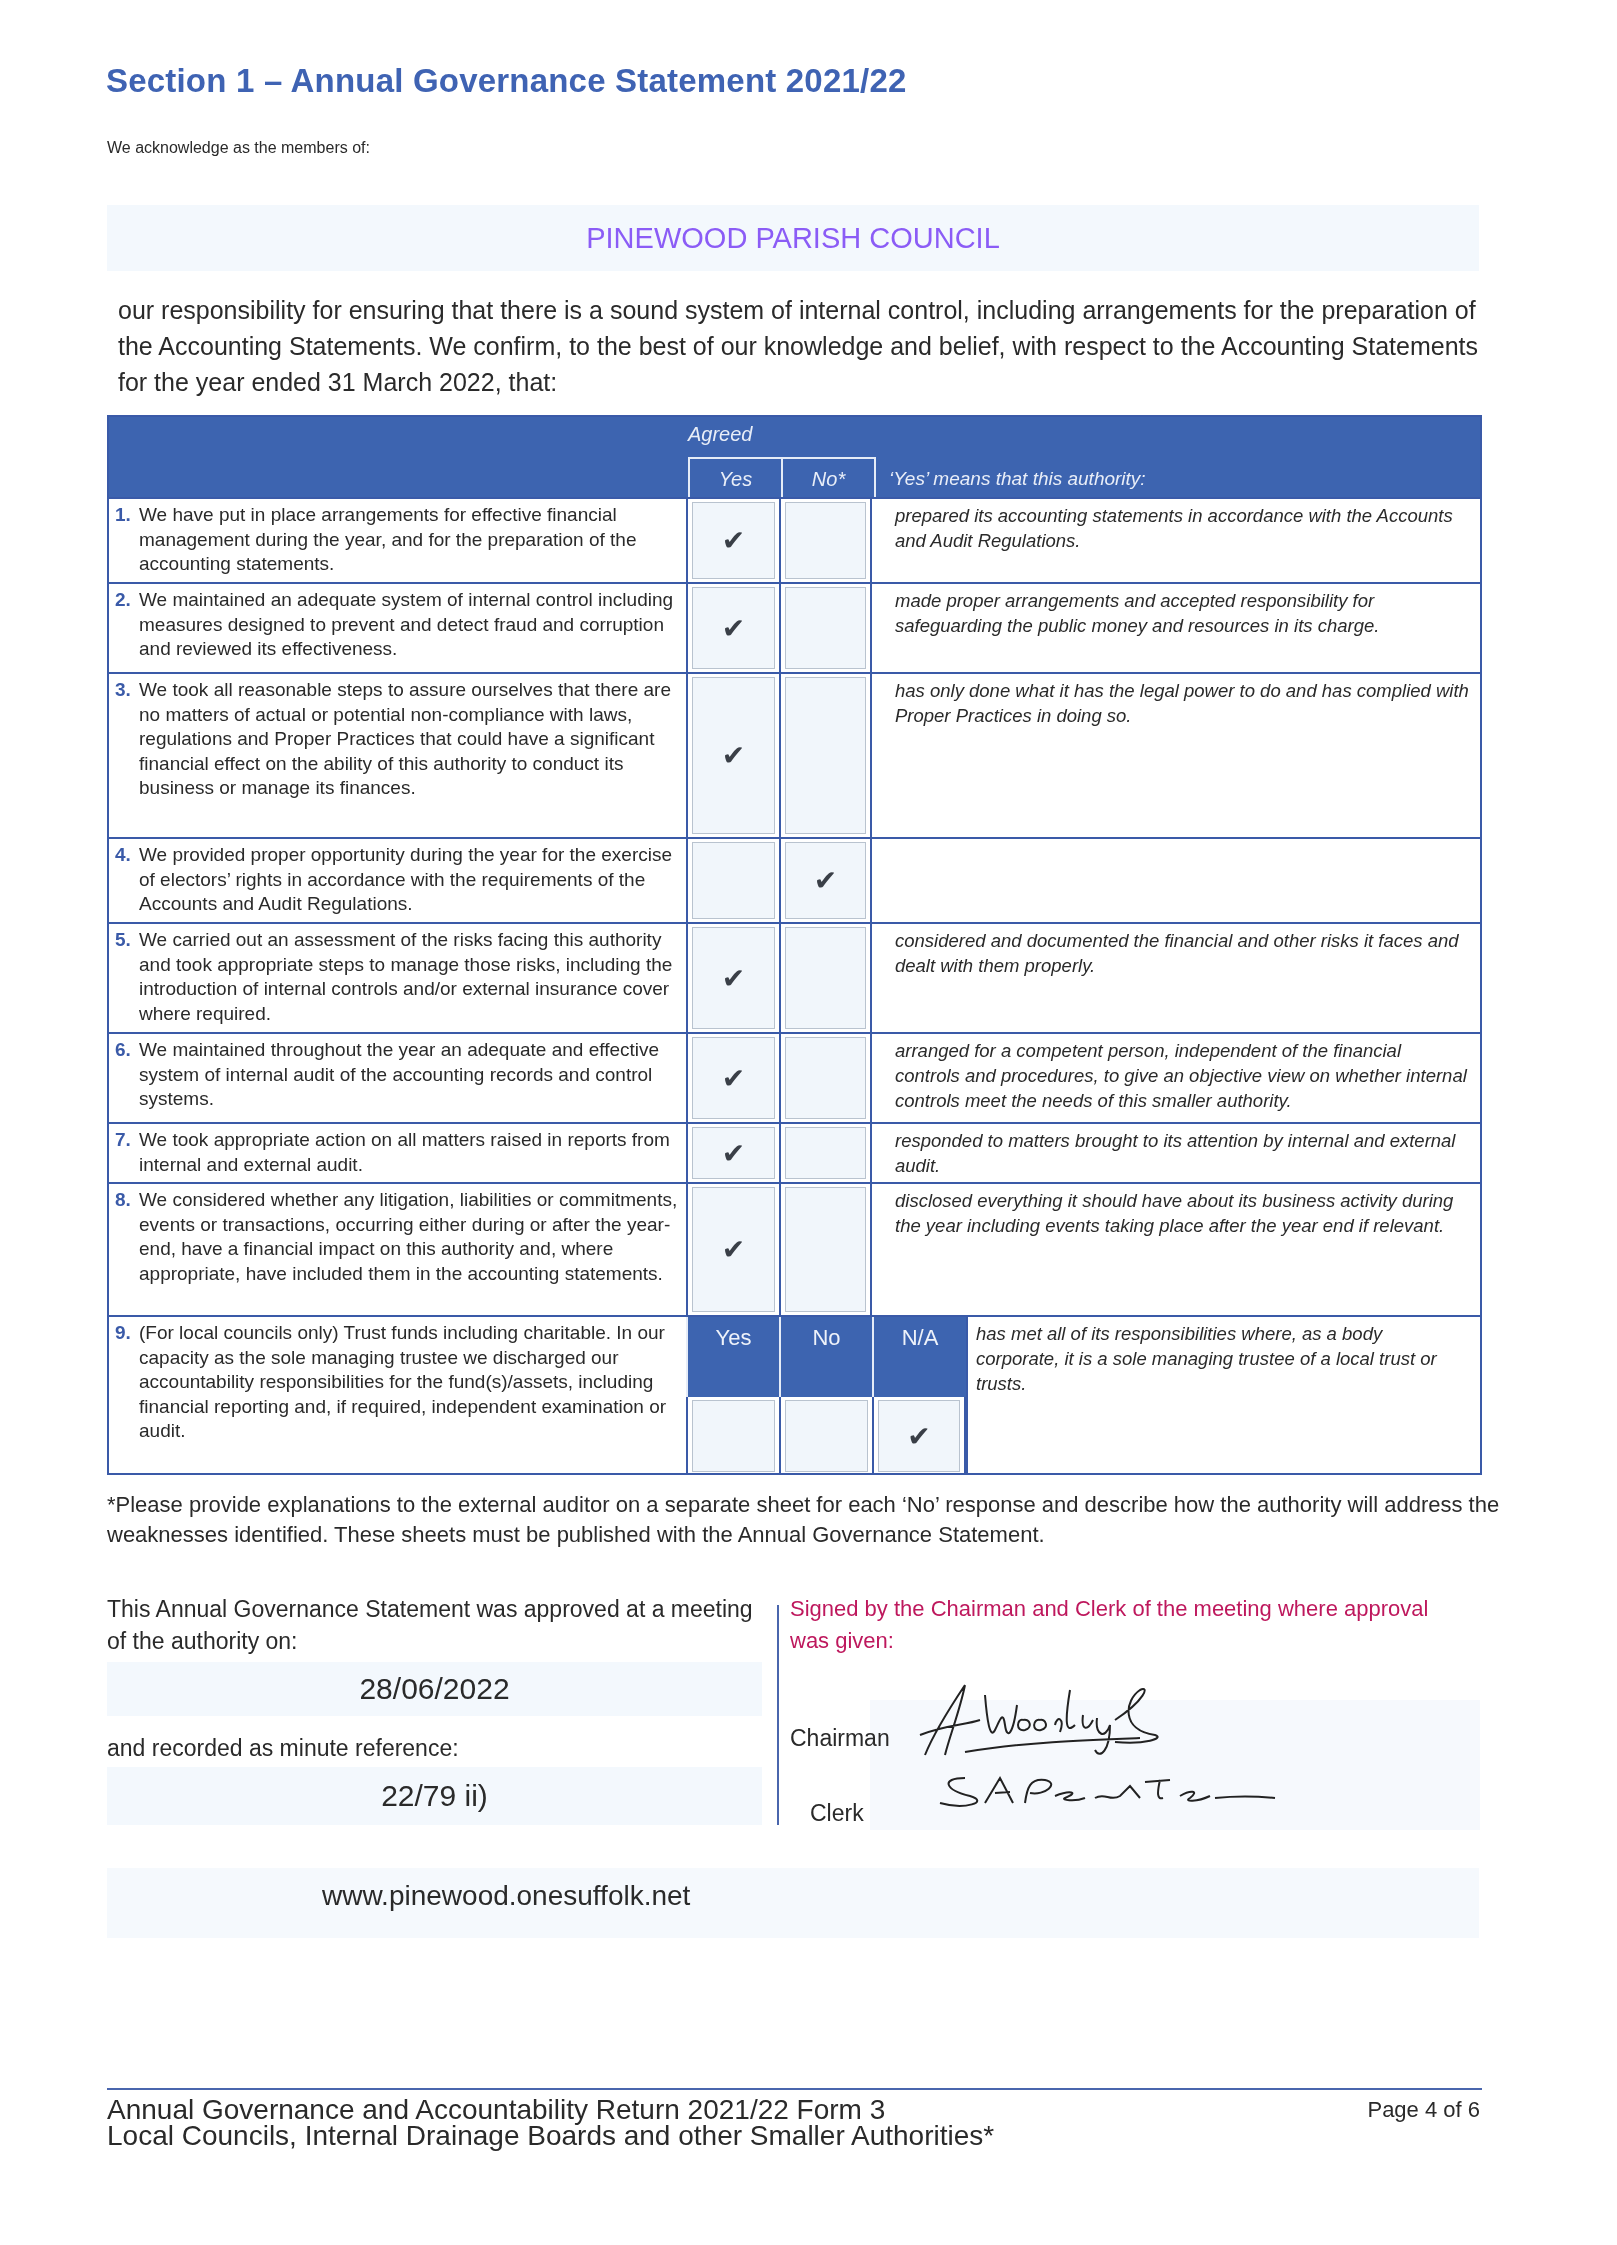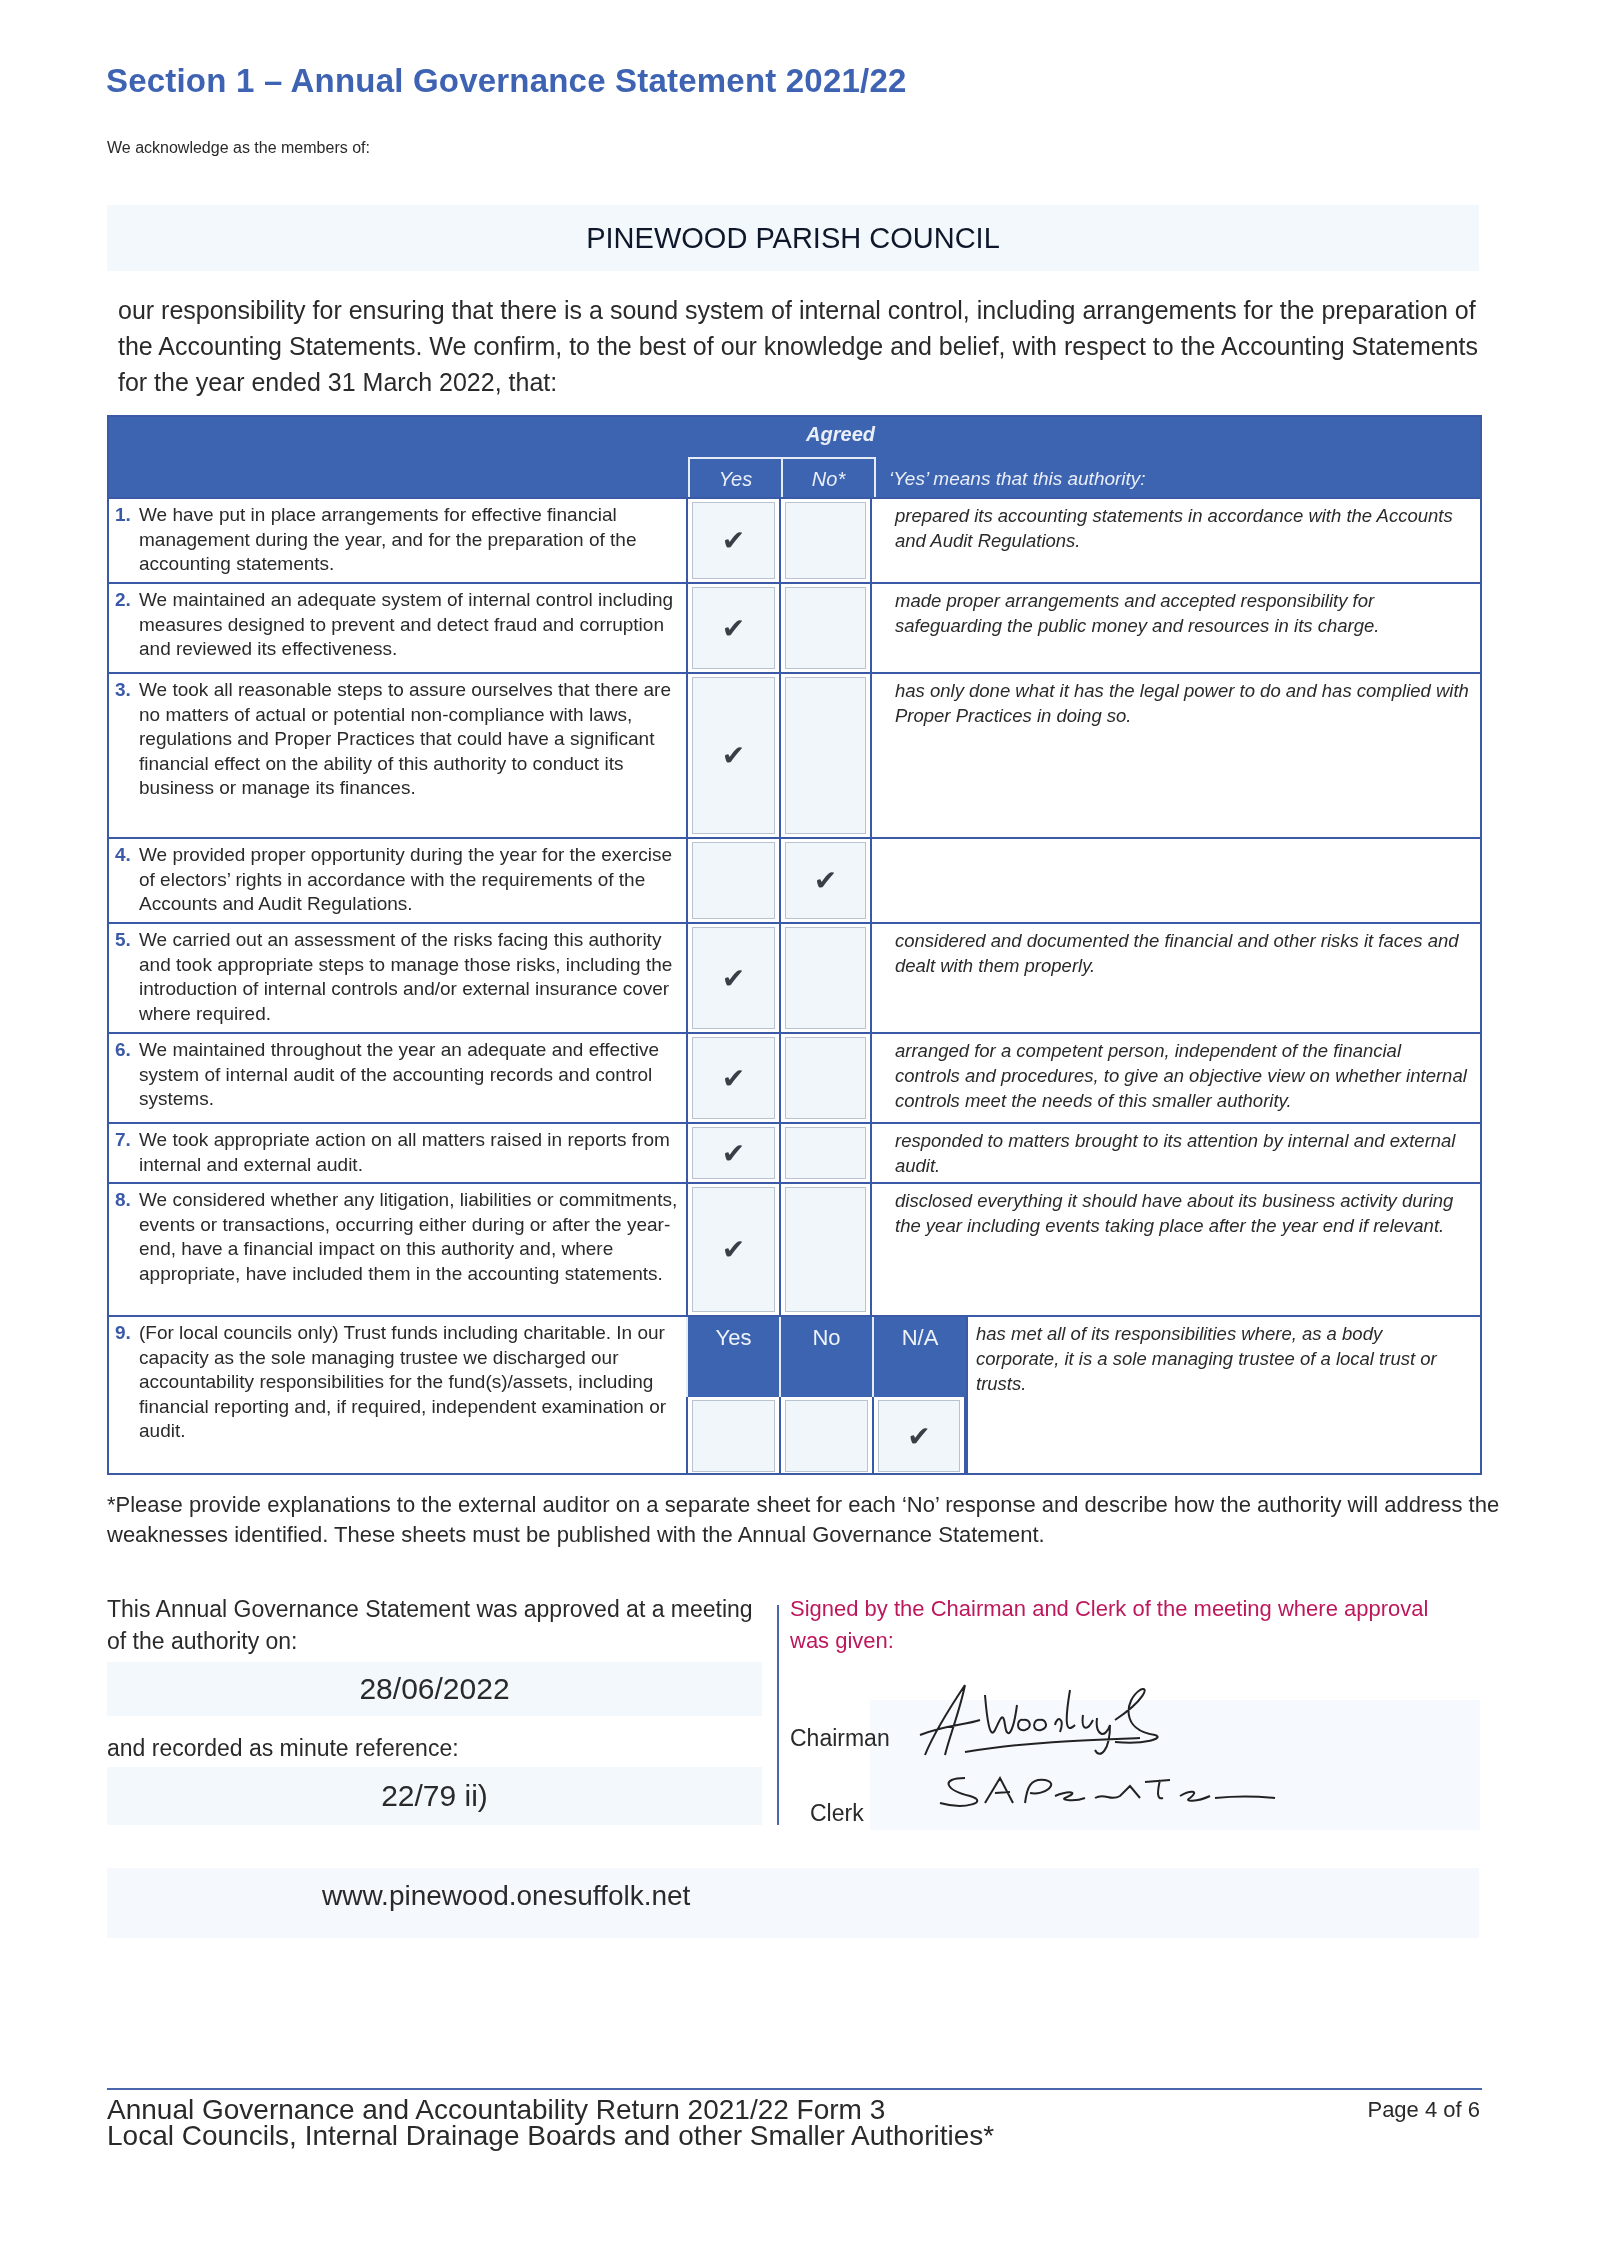--- a/index.html
+++ b/index.html
@@ -1,25 +1,25 @@
 <!DOCTYPE html>
 <html><head>
 <meta charset="utf-8">
 <style>
   html, body { margin: 0; padding: 0; background: #ffffff; }
   body { width: 1617px; height: 2245px; position: relative; font-family: "Liberation Sans", sans-serif; color: #222; overflow: hidden; }
   .abs { position: absolute; }
   .title { left: 106px; top: 62px; font-size: 33px; font-weight: bold; color: #3f63b3; letter-spacing: 0.2px; }
   .ack { left: 107px; top: 139px; font-size: 16px; color: #2a2a2a; }
-  .council-box { left: 107px; top: 205px; width: 1372px; height: 66px; background: #f3f8fd; display: flex; align-items: center; justify-content: center; font-size: 29px; color: #0f172a; }
+  .council-box { left: 107px; top: 205px; width: 1372px; height: 66px; background: #f3f8fd; display: flex; align-items: center; justify-content: center; font-size: 29px; color: #8b5cf6; }
   .resp { left: 118px; top: 292px; width: 1380px; font-size: 25px; line-height: 36px; color: #2a2a2a; }
 
   .tbl { left: 107px; top: 415px; width: 1375px; height: 1060px; border: 2px solid #3a5aa8; box-sizing: border-box; background: #fff; }
   .hdr { position: absolute; left: 0; top: 0; width: 100%; height: 82px; background: #3d64b0; }
-  .hdr-agreed { position: absolute; left: 579px; width: 187px; top: 6px; text-align: right; color: #e9eef8; font-style: italic; font-size: 20px; font-weight: bold; }
+  .hdr-agreed { position: absolute; left: 579px; width: 187px; top: 6px; text-align: left; color: #e9eef8; font-style: italic; font-size: 20px; }
   .hdr-sub { position: absolute; top: 40px; height: 42px; border: 2px solid #e6ecf7; border-bottom: none; box-sizing: border-box; color: #e9eef8; font-style: italic; font-size: 20px; display: flex; align-items: center; justify-content: center; }
   .hdr-means { position: absolute; left: 780px; top: 42px; height: 40px; display: flex; align-items: center; color: #e9eef8; font-style: italic; font-size: 19px; }
 
   .row { position: absolute; left: 0; width: 100%; border-top: 2px solid #3a5aa8; box-sizing: border-box; }
   .row-label { position: absolute; left: 6px; top: 4px; width: 565px; font-size: 19px; line-height: 24.5px; color: #2a2a2a; padding-left: 24px; box-sizing: border-box; }
   .row-num { position: absolute; left: 0; top: 0; color: #3a5aa8; font-weight: bold; }
   .cell { position: absolute; top: 0; bottom: 0; border-left: 2px solid #3a5aa8; box-sizing: border-box; }
   .box { position: absolute; left: 4px; right: 4px; top: 3px; bottom: 3px; background: #f1f6fb; border: 1.5px solid #b9c3cf; box-sizing: border-box; display: flex; align-items: center; justify-content: center; font-size: 28px; color: #3a3f47; }
   .expl { position: absolute; left: 786px; right: 10px; top: 4px; font-size: 18.5px; line-height: 25px; font-style: italic; color: #2a2a2a; }
 

